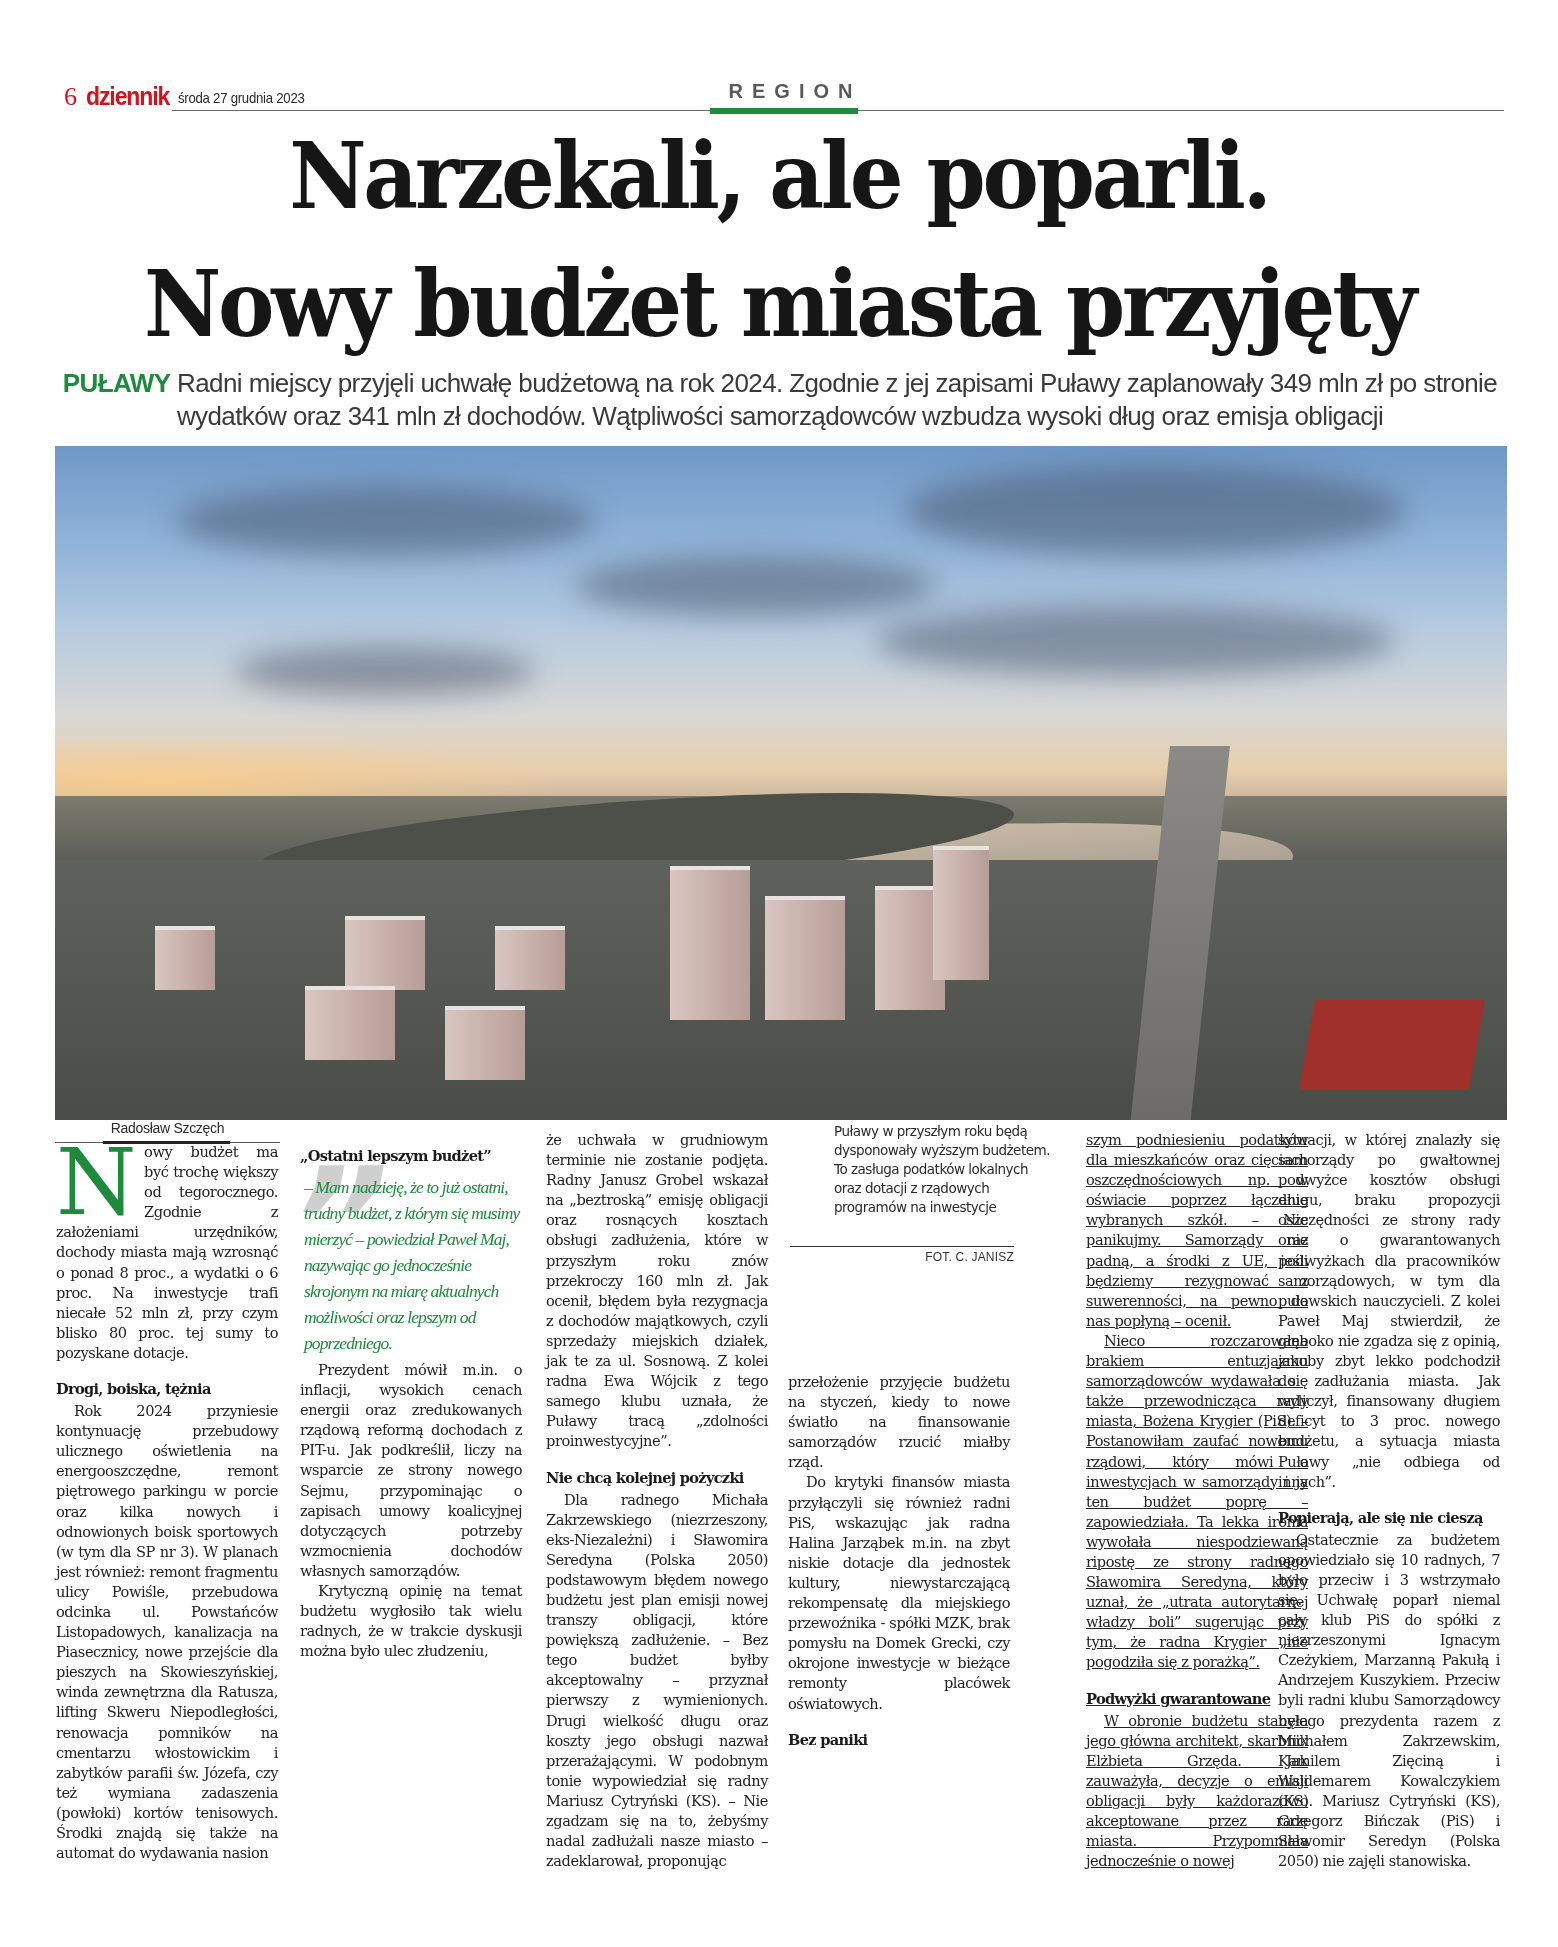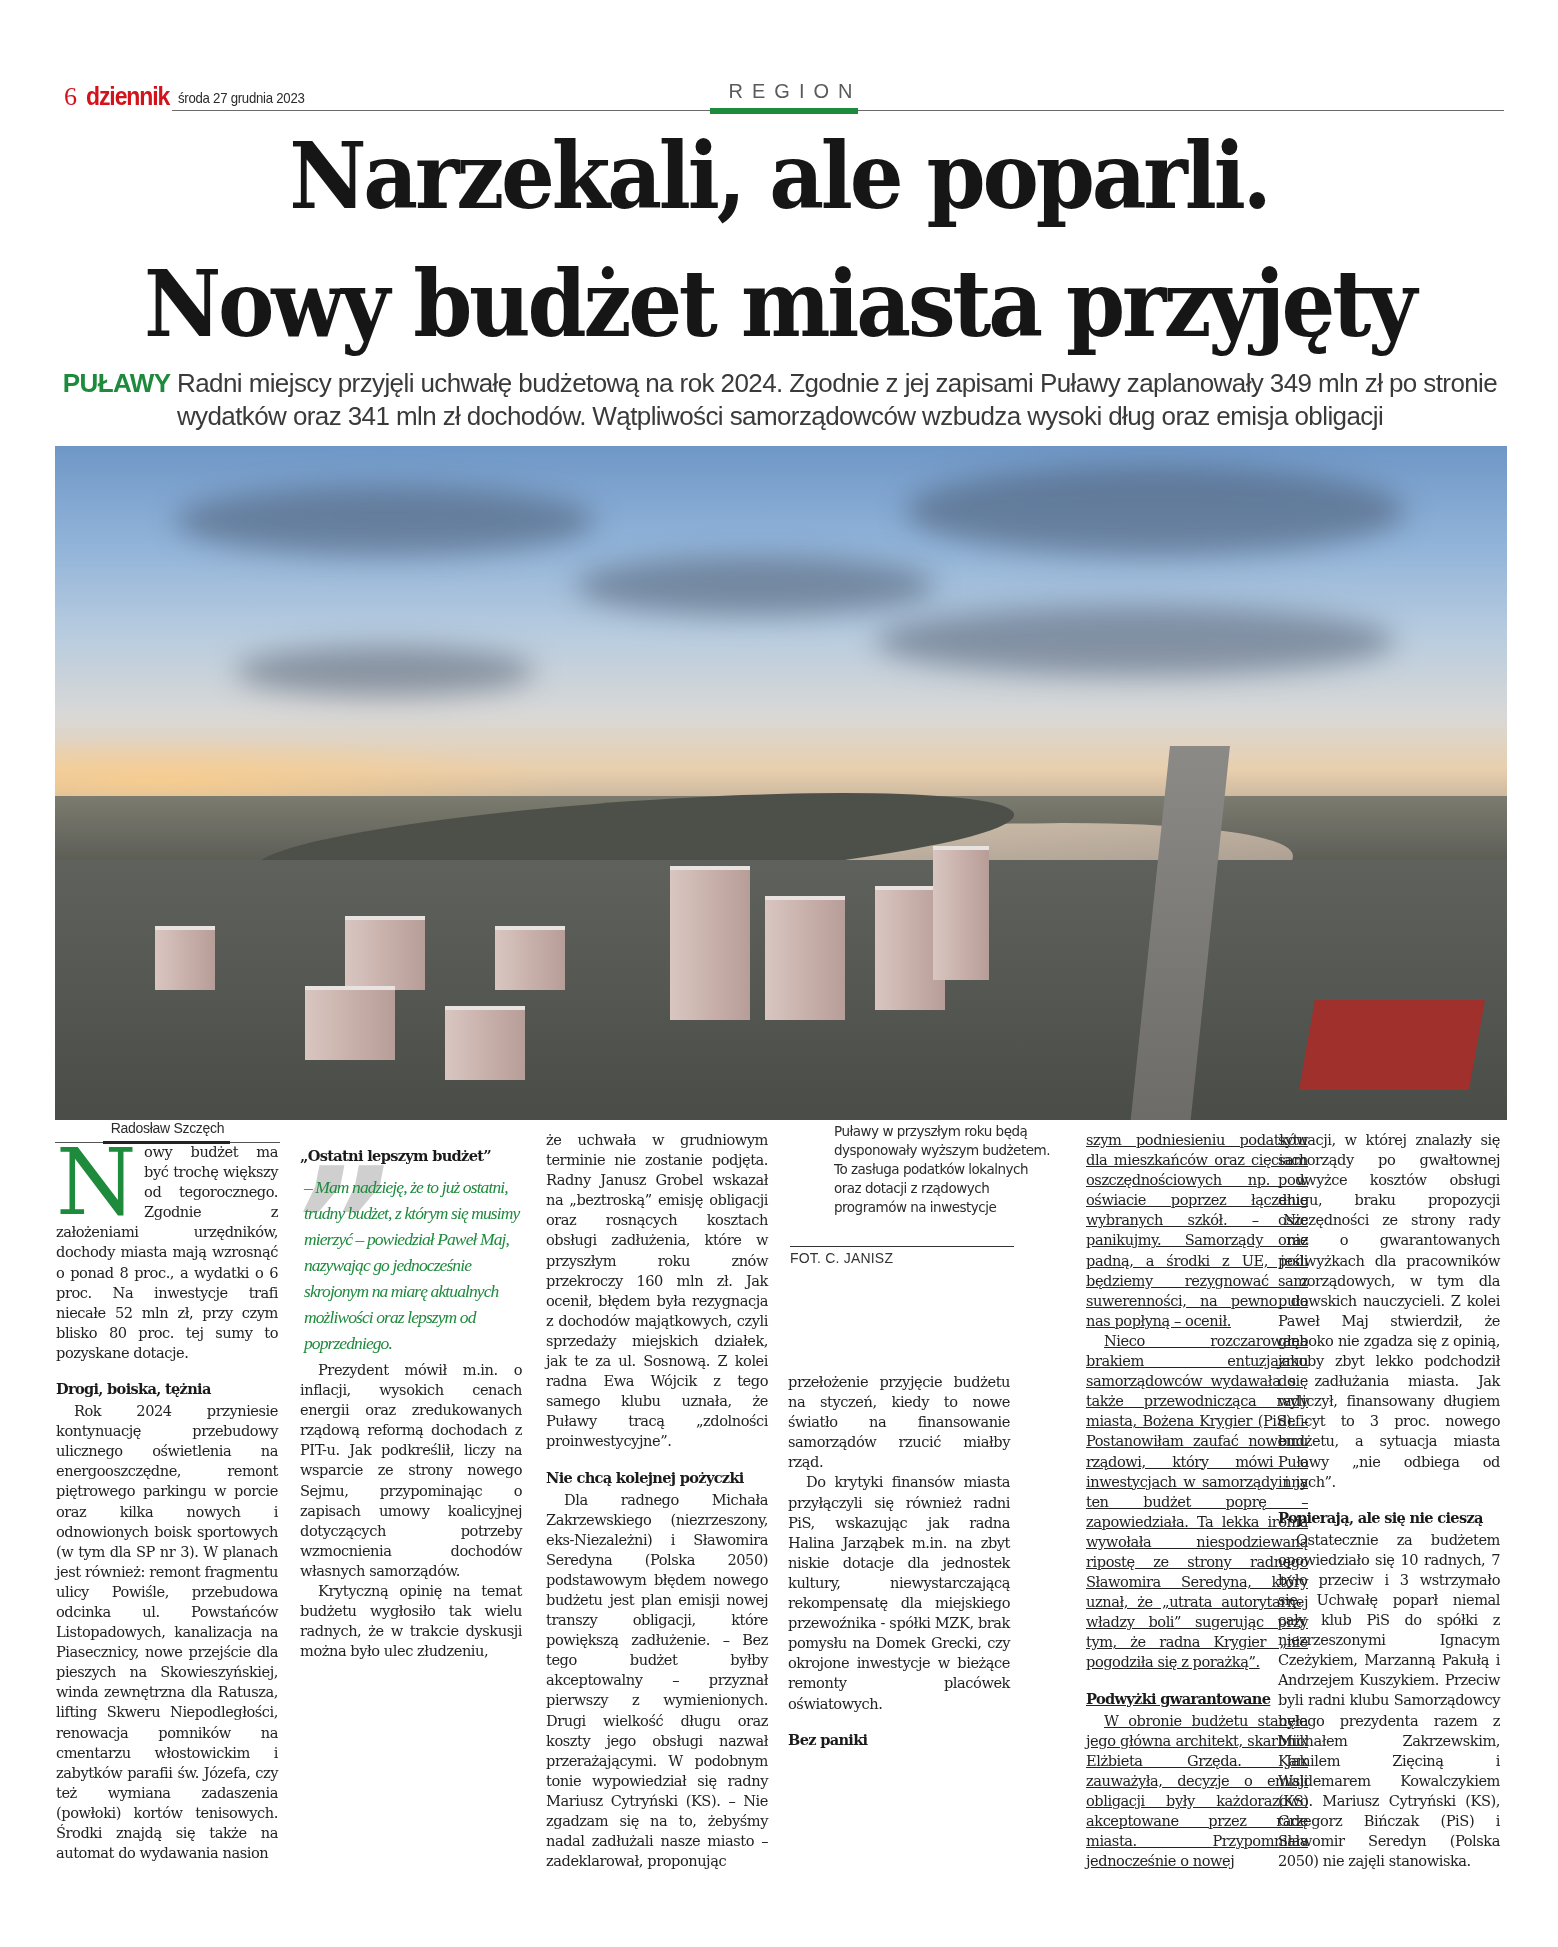--- a/index.html
+++ b/index.html
@@ -4,21 +4,21 @@
 <style>
   html, body { margin: 0; padding: 0; background: #ffffff; }
   body { width: 1558px; height: 1947px; position: relative; overflow: hidden; font-family: "DejaVu Serif", serif; color: #1f1f1f; }
 
   
   .folio { position: absolute; left: 64px; top: 84px; width: 1440px; height: 30px; }
   .folio-rule { position: absolute; left: 108px; right: 0; top: 26px; height: 1px; background: #6a6a6a; }
   .page-num { position: absolute; left: 0; top: 0; font-family: "Liberation Serif", serif; color: #d3121b; font-size: 26px; line-height: 26px; }
   .logo { position: absolute; left: 22px; top: -2px; font-family: "Liberation Sans", sans-serif; font-weight: 700; color: #d3121b; font-size: 25px; letter-spacing: -1.2px; line-height: 28px; transform: scaleX(0.92); transform-origin: left; }
   .pub-date { position: absolute; left: 114px; top: 5px; font-family: "Liberation Sans", sans-serif; font-size: 15px; color: #2b2b2b; letter-spacing: -0.3px; transform: scaleX(0.88); transform-origin: left; }
-  .section-label { position: absolute; left: 646px; top: -4px; width: 170px; text-align: center; font-family: "Liberation Sans", sans-serif; font-size: 20px; letter-spacing: 9px; color: #5a5a5a; font-weight: 400; }
+  .section-label { position: absolute; left: 646px; top: -4px; width: 170px; text-align: center; font-family: "Liberation Sans", sans-serif; font-size: 20px; letter-spacing: 9px; color: #5a5a5a; font-weight: 700; }
   .section-bar { position: absolute; left: 646px; top: 24px; width: 148px; height: 6px; background: #1d8a3c; }
 
   
   .headline { position: absolute; left: 40px; top: 112px; width: 1478px; text-align: center; font-family: "DejaVu Serif", serif; font-weight: 700; color: #161616; font-size: 92px; line-height: 128px; letter-spacing: -3.5px; transform: scaleX(0.92); transform-origin: center; }
 
   
   .lead { position: absolute; left: 60px; top: 367px; width: 1440px; text-align: center; font-family: "Liberation Sans", sans-serif; font-size: 26px; line-height: 33px; color: #3a3a3a; letter-spacing: -0.6px; }
   .lead .kicker { color: #1d8a3c; font-weight: 700; }
 
   
@@ -53,21 +53,21 @@
   #col6 { left: 1278px; }
 
   
   .pullquote { position: relative; margin: 8px 0 4px 0; }
   .quote-mark { position: absolute; left: -8px; top: -26px; font-family: "DejaVu Sans", sans-serif; font-weight: 700; font-style: italic; font-size: 150px; line-height: 150px; color: #cfcfcf; z-index: 0; }
   .quote-text { position: relative; z-index: 1; font-family: Liberation Serif, serif; font-style: italic; color: #1d8a3c; font-size: 17.5px; line-height: 26px; letter-spacing: -0.9px; text-align: left; padding-left: 4px; }
 
   
   .caption { position: absolute; left: 790px; top: 1122px; width: 222px; font-family: "DejaVu Sans", sans-serif; font-size: 13.5px; line-height: 19px; color: #2b2b2b; letter-spacing: -0.5px; margin-left: 44px; }
   .caption-rule { position: absolute; left: 790px; top: 1246px; width: 224px; height: 1px; background: #333; }
-  .credit { position: absolute; left: 790px; top: 1250px; width: 224px; font-family: "Liberation Sans", sans-serif; font-size: 14px; color: #333; letter-spacing: 0.2px; }
+  .credit { position: absolute; left: 790px; top: 1250px; width: 224px; text-align: right; font-family: "Liberation Sans", sans-serif; font-size: 12px; color: #333; letter-spacing: 0.2px; }
 </style>
 </head>
 <body>
 
 <div class="folio">
   <span class="page-num">6</span>
   <span class="logo">dziennik</span>
   <span class="pub-date">środa 27 grudnia 2023</span>
   <div class="folio-rule"></div>
   <span class="section-label">REGION</span>

